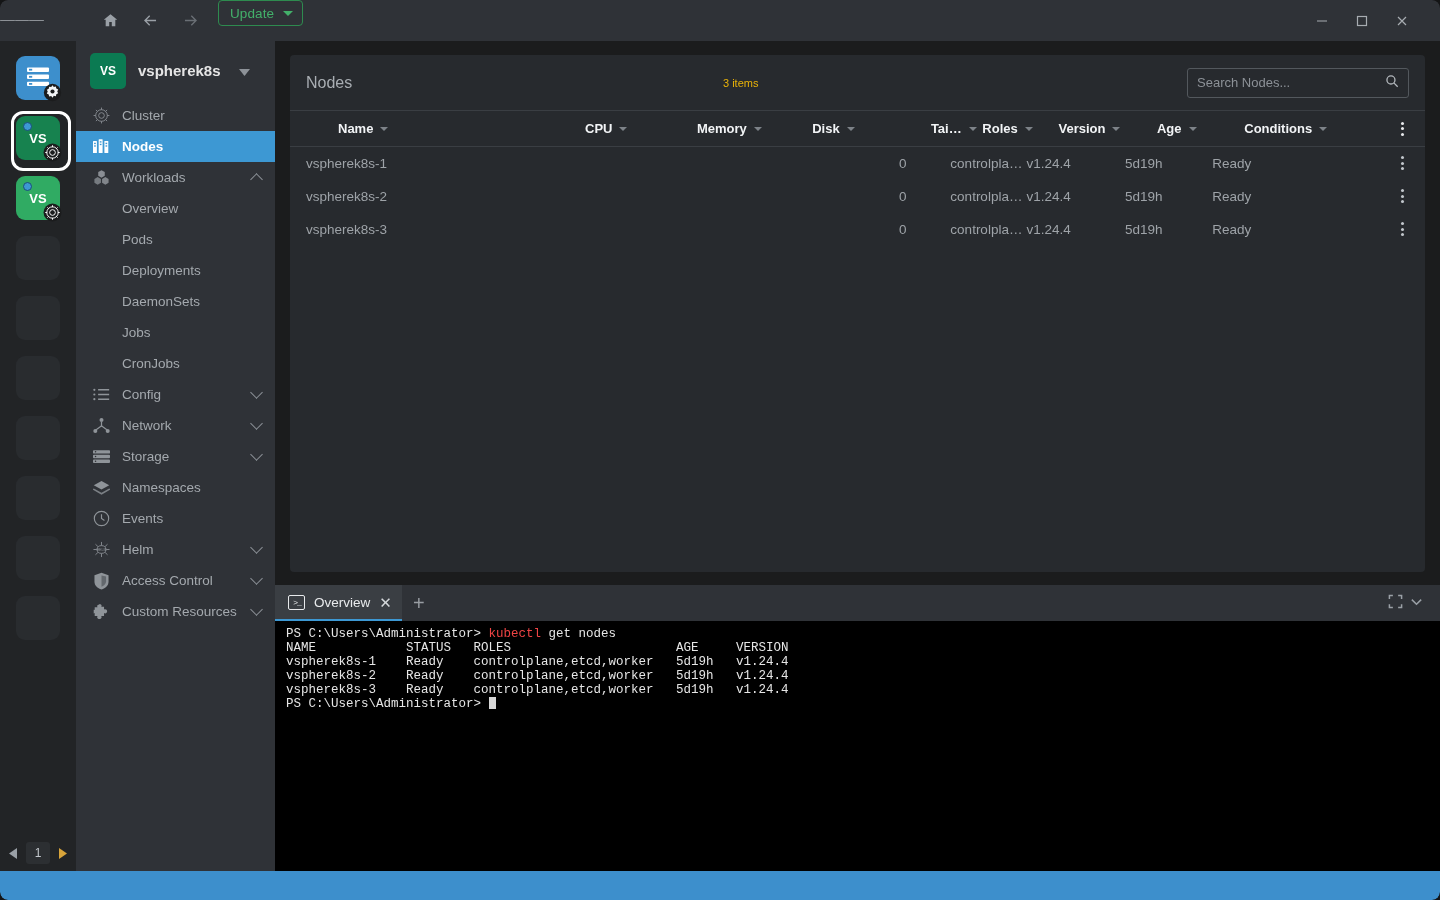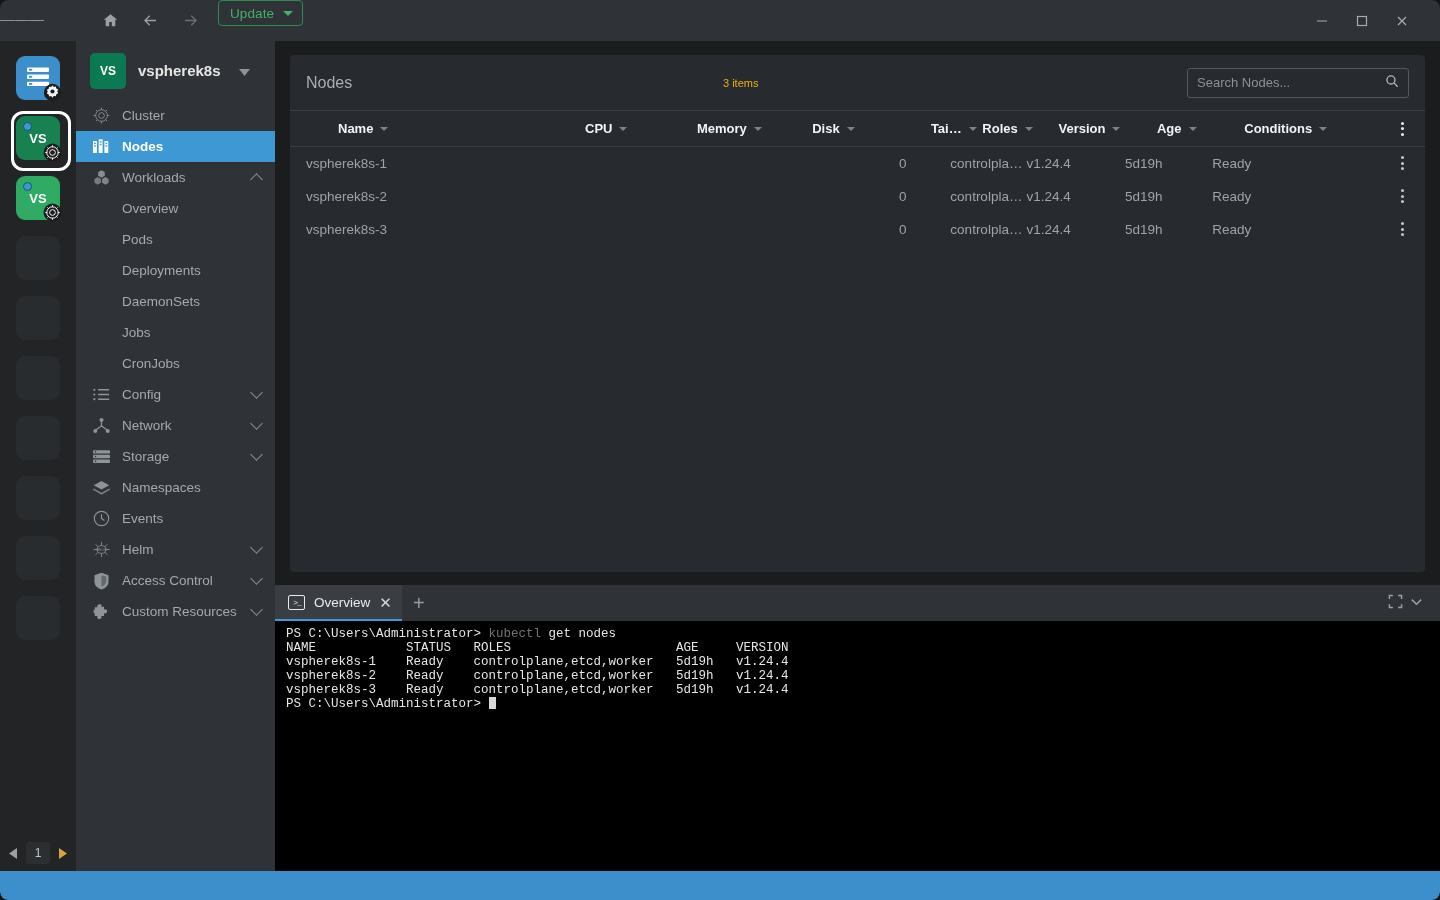--- a/index.html
+++ b/index.html
@@ -234,21 +234,21 @@
     width: 34px; height: 36px; display: flex; align-items: center;
     justify-content: center; color: #989da2; font-size: 20px; cursor: pointer;
   }
   .term-actions { margin-left: auto; display: flex; align-items: center; gap: 6px; padding-right: 16px; }
   .term-body {
     flex: 1; background: #000; padding: 6px 11px;
     font-family: "Liberation Mono", monospace; font-size: 12.5px;
     line-height: 14px; color: #cfcfcf; white-space: pre; overflow: hidden;
   }
   .t-white { color: #e6e6e6; }
-  .t-yellow { color: #737373; }
+  .t-yellow { color: #ef4444; }
   .cursor {
     display: inline-block; width: 7px; height: 12px;
     background: #d8d8d8; vertical-align: -2px;
   }
 
   
   .statusbar {
     position: absolute; left: 0; right: 0; bottom: 0; height: 29px;
     background: #3d8fcc;
     border-bottom-left-radius: 8px; border-bottom-right-radius: 8px;

